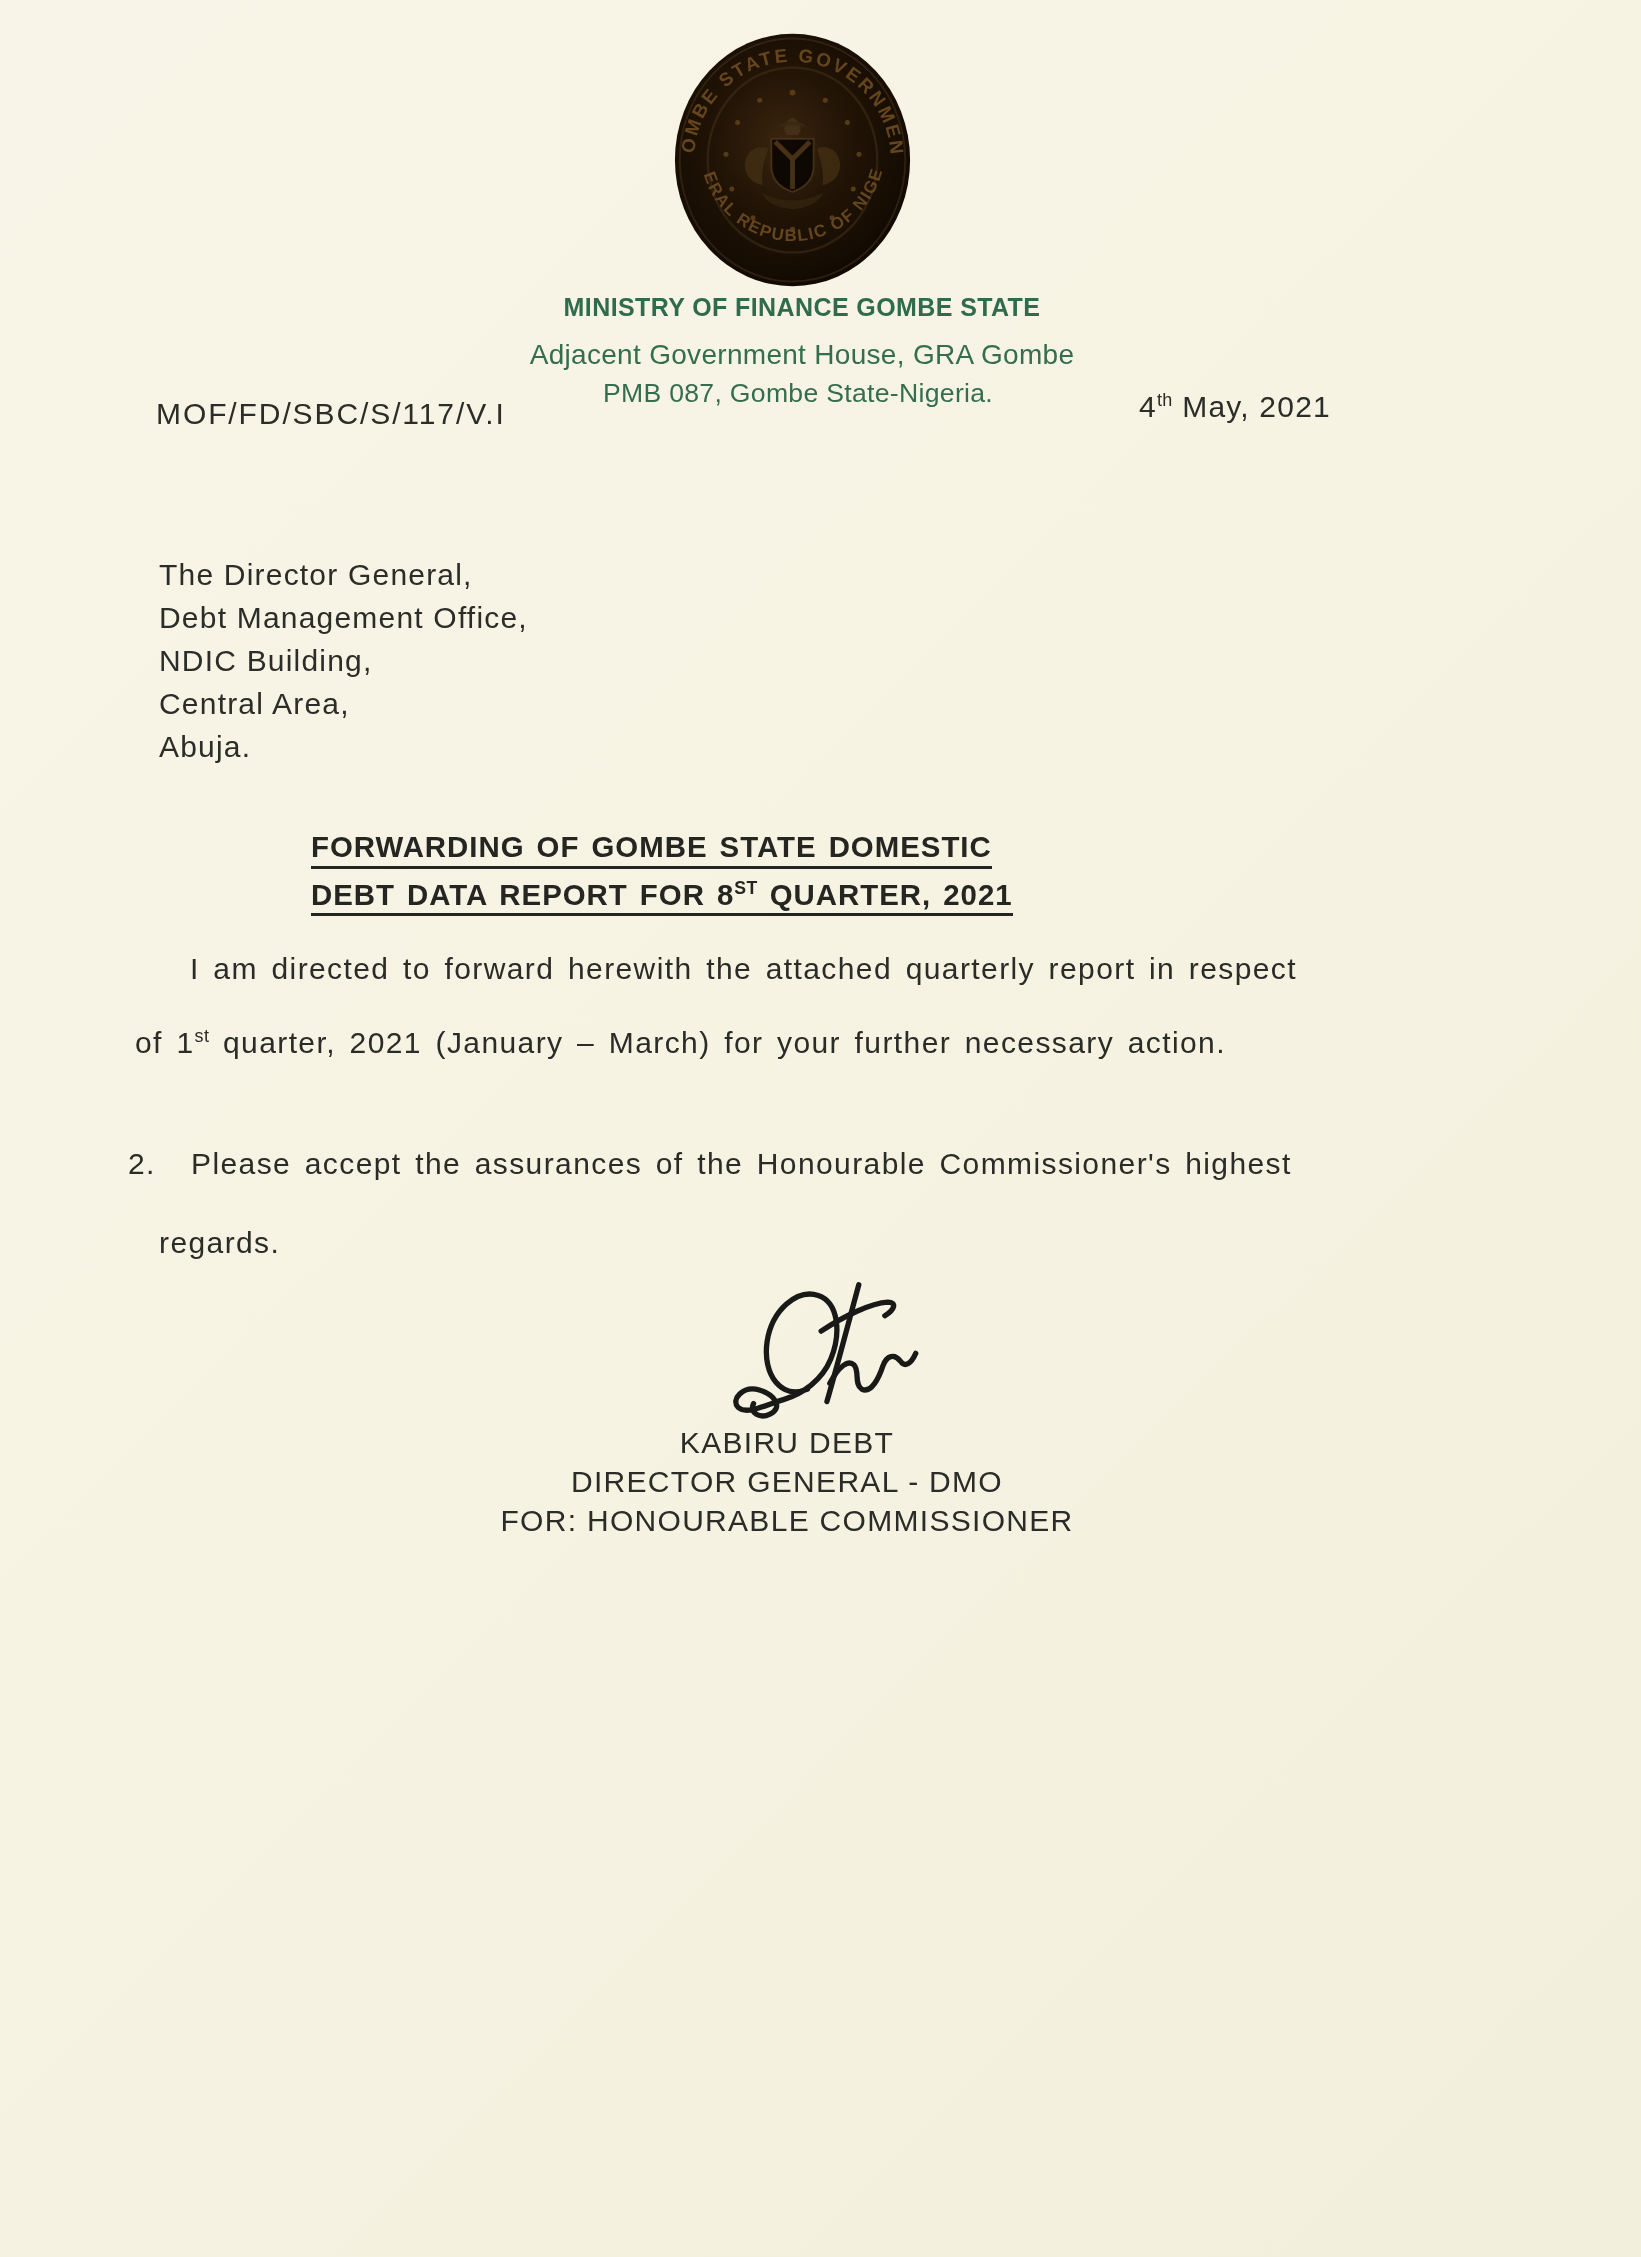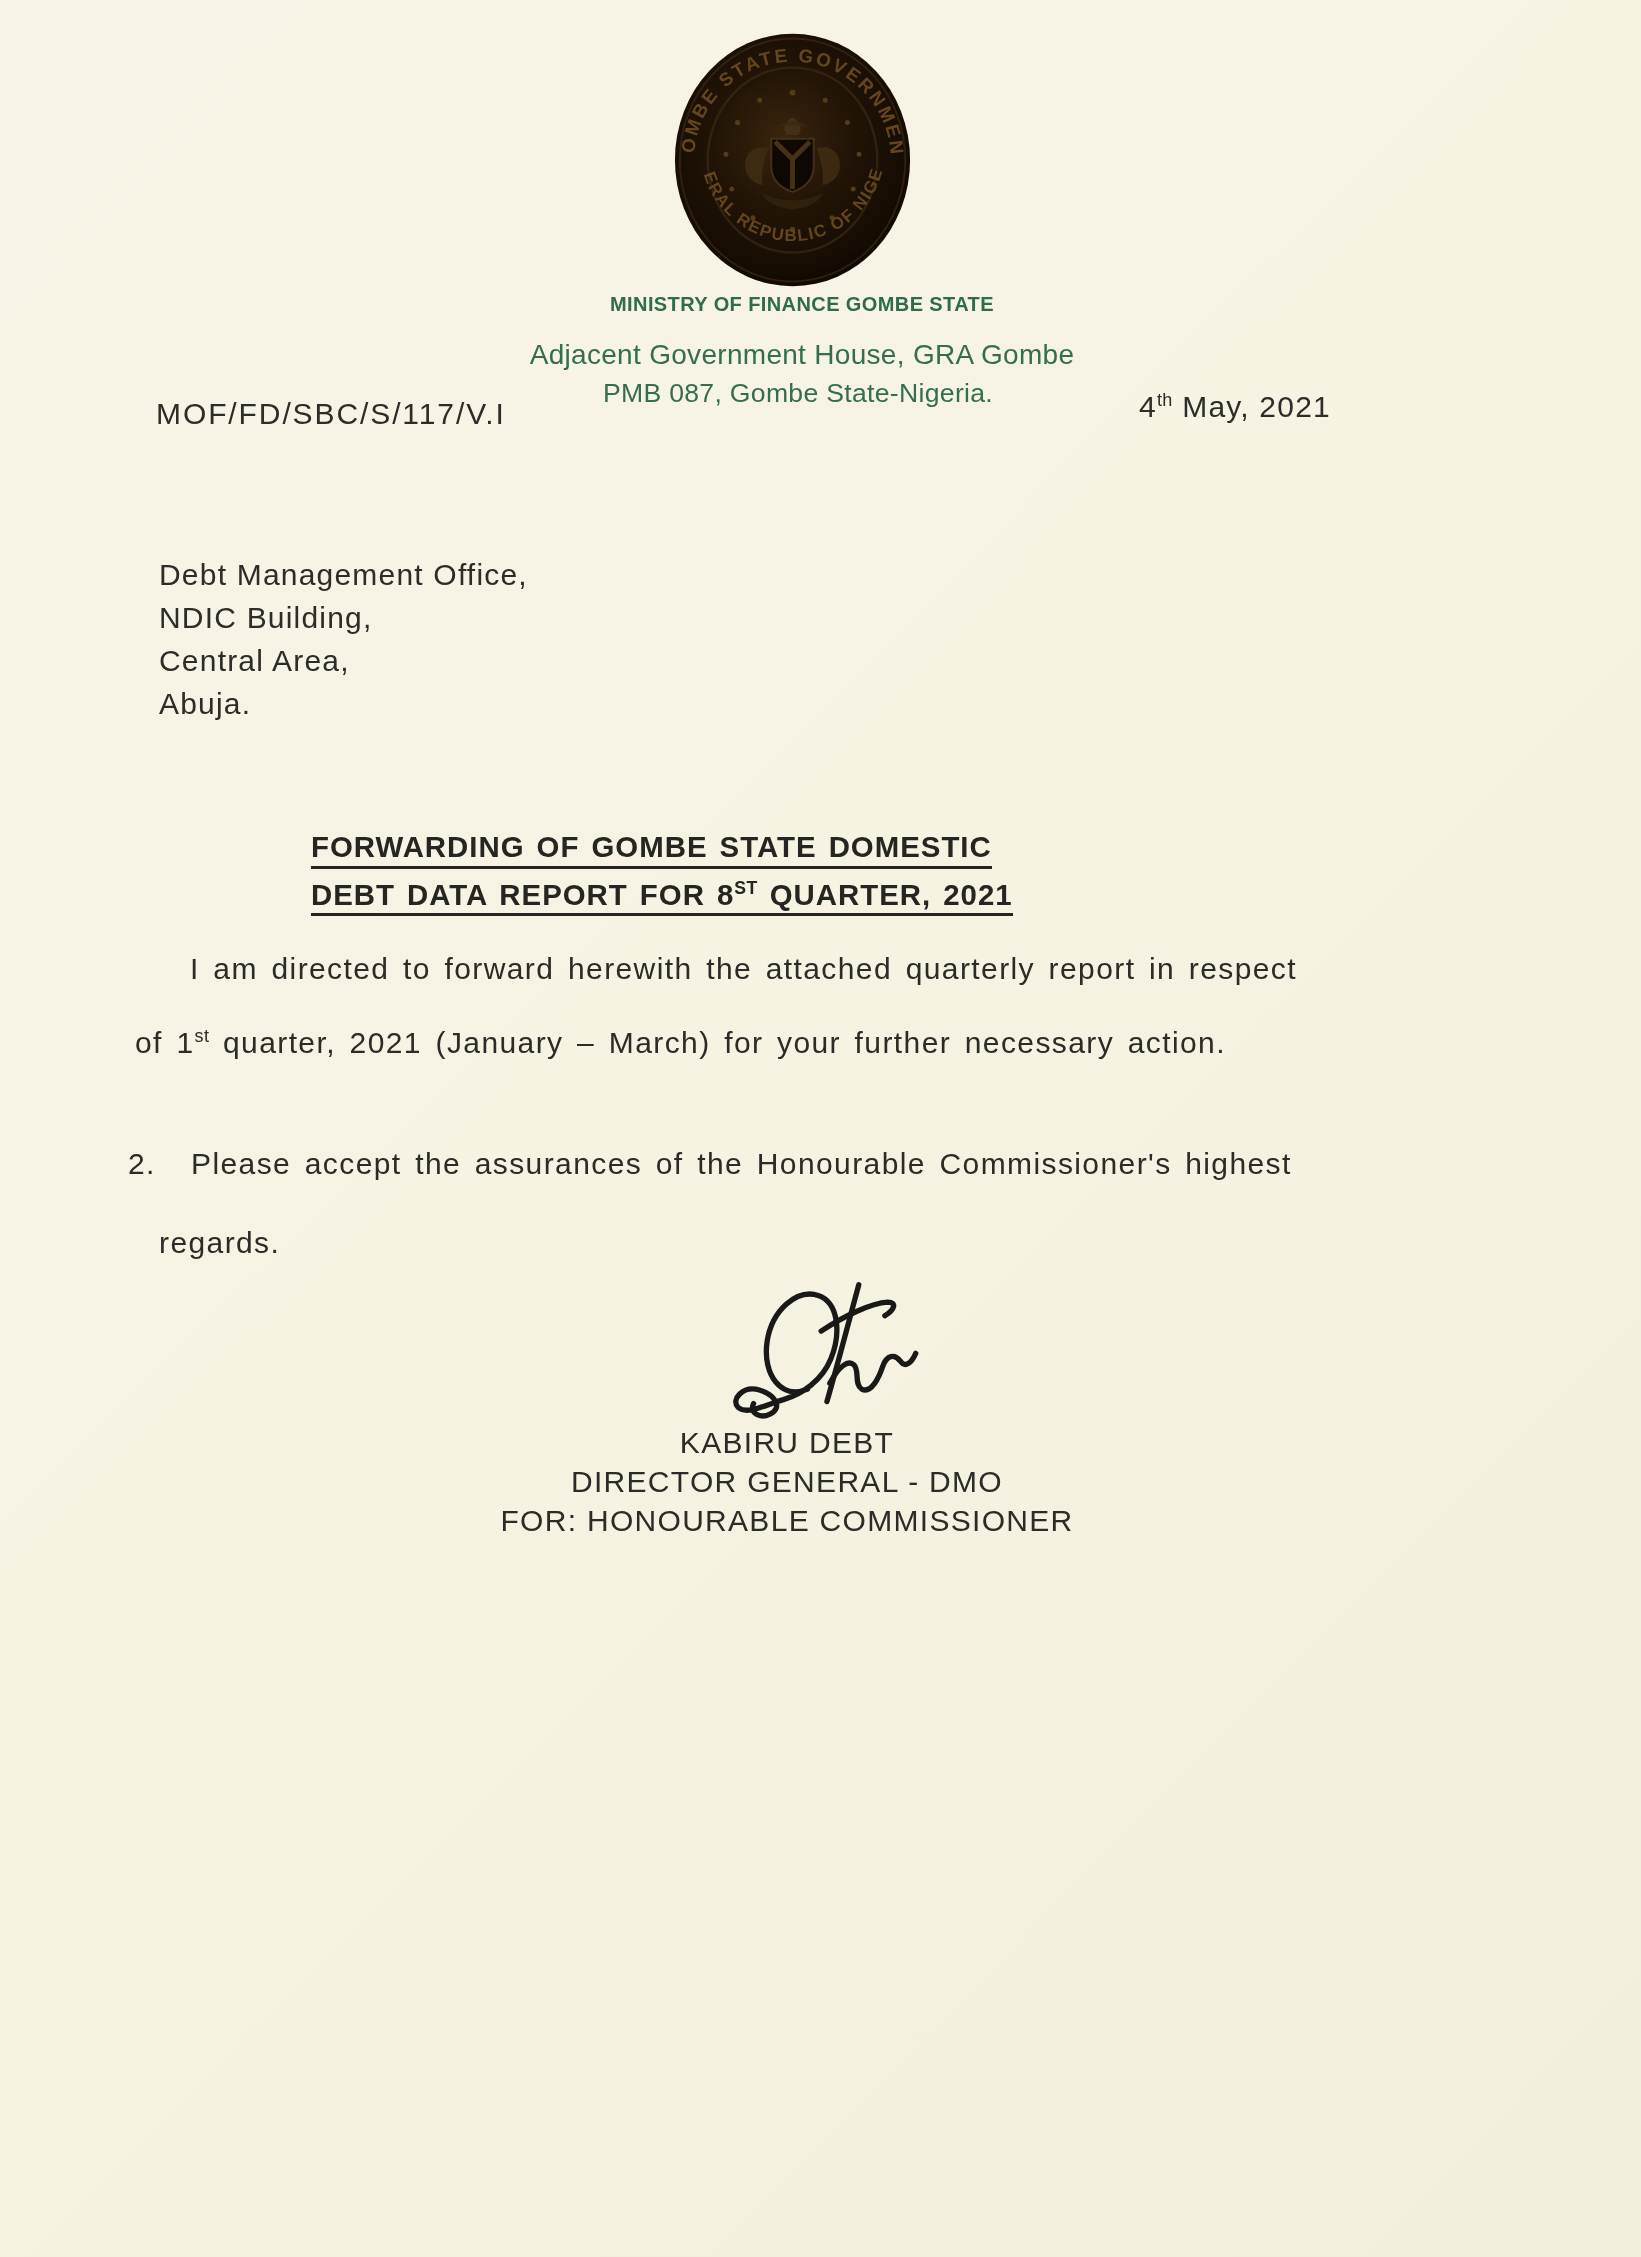--- a/index.html
+++ b/index.html
@@ -21,21 +21,21 @@
   .seal-text {
     font-family:"Liberation Sans",sans-serif;
     font-weight:bold; font-size:19.5px; letter-spacing:2.6px;
     fill:#6b4a20; opacity:0.92;
   }
   .seal-text-b { font-size:17.5px; letter-spacing:1.6px; }
 
   
   .ministry {
     left:319px; top:293px; width:966px; text-align:center;
-    font-size:20px; font-weight:bold; letter-spacing:0.4px;
+    font-size:25px; font-weight:bold; letter-spacing:0.4px;
     color:#2f6b4c;
   }
   .addr1 {
     left:319px; top:339px; width:966px; text-align:center;
     font-size:28px; letter-spacing:0.3px; color:#356e4e;
   }
   .addr2 {
     left:315px; top:378px; width:966px; text-align:center;
     font-size:26.6px; letter-spacing:0.3px; color:#356e4e;
   }
@@ -135,20 +135,21 @@
   </svg>
 
   <div class="abs ministry">MINISTRY OF FINANCE GOMBE STATE</div>
   <div class="abs addr1">Adjacent Government House, GRA Gombe</div>
   <div class="abs addr2">PMB 087, Gombe State-Nigeria.</div>
 
   <div class="abs ref">MOF/FD/SBC/S/117/V.I</div>
   <div class="abs date"><span>4</span><sup>th</sup><span> May, 2021</span></div>
 
   <div class="abs addressee">
+    <div>The Director General,</div>
     <div>Debt Management Office,</div>
     <div>NDIC Building,</div>
     <div>Central Area,</div>
     <div>Abuja.</div>
   </div>
 
   <div class="abs subject">
     <div class="line"><span class="u">FORWARDING OF GOMBE STATE DOMESTIC</span></div>
     <div class="line"><span class="u"><span>DEBT DATA REPORT FOR 8</span><sup>ST</sup><span> QUARTER, 2021</span></span></div>
   </div>

